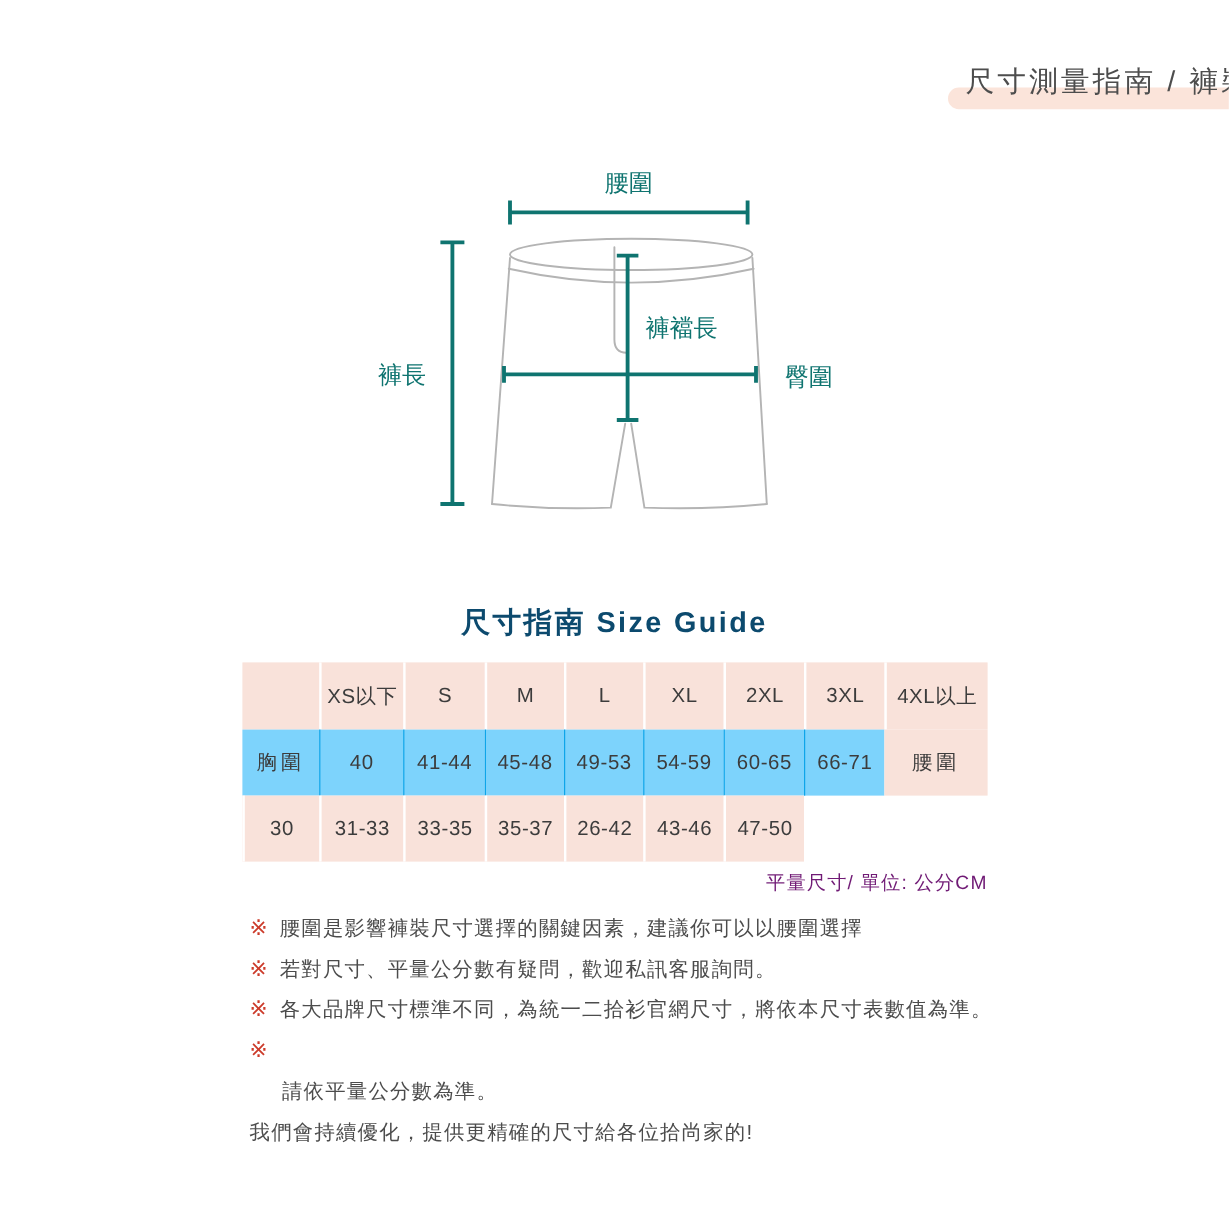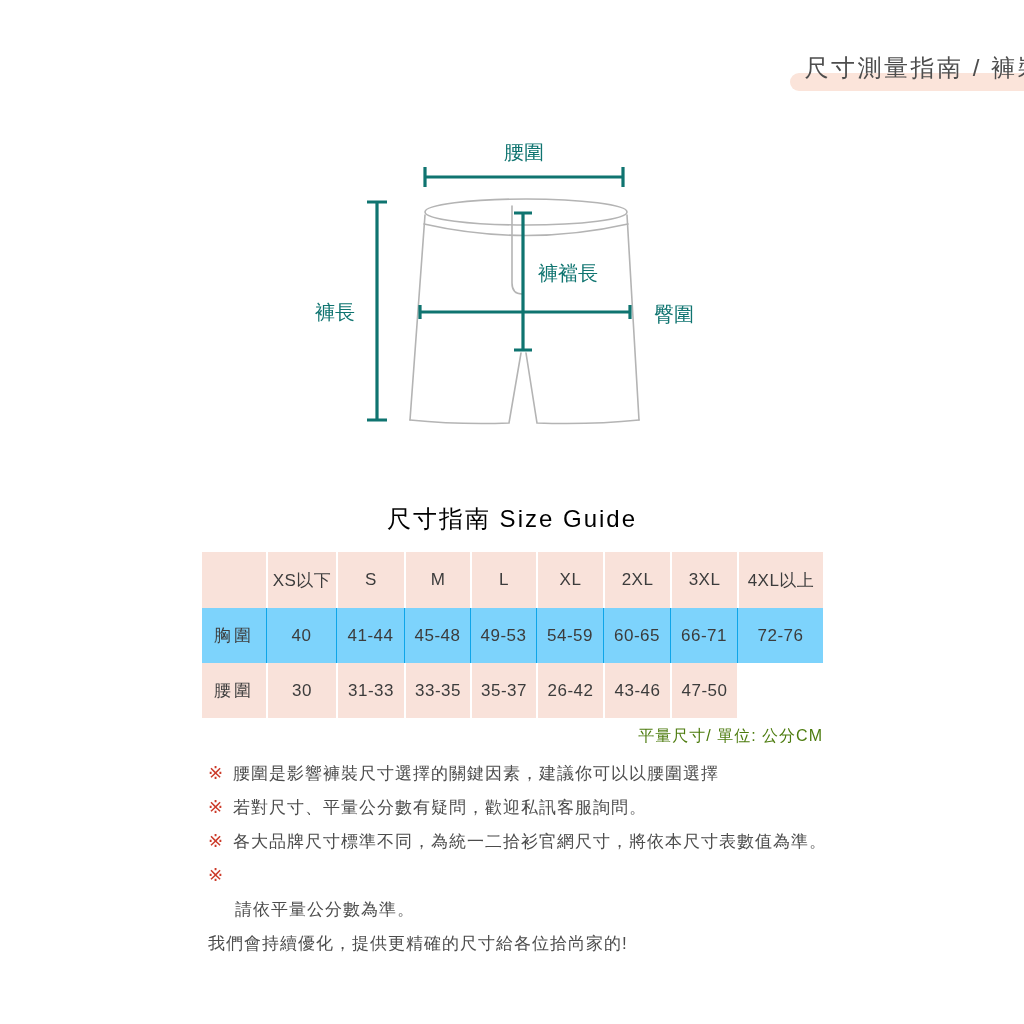--- a/index.html
+++ b/index.html
@@ -16,42 +16,42 @@
   .hl-bar{
     position:absolute;left:-10px;right:-14px;bottom:-7px;height:18px;
     background:#fbe4da;border-radius:9px;z-index:0;
   }
   .hl-text{position:relative;z-index:1;}
   
   .diagram{position:absolute;left:300px;top:130px;width:450px;height:330px;}
   
   .sg-title{
     position:absolute;top:503px;left:0;width:100%;text-align:center;
-    font-size:24px;letter-spacing:2px;color:#000000;font-weight:400;
+    font-size:24px;letter-spacing:2px;color:#0c4a6e;font-weight:700;
   }
   
   .size-table{
     position:absolute;left:202px;top:552px;width:621px;
     display:grid;
     grid-template-columns:64px 70px 68px 66px 66px 67px 67px 67px 86px;
     grid-template-rows:56px 55px 55px;
   }
   .cell{
     display:flex;align-items:center;justify-content:center;
     font-size:17px;color:#3c3c3c;letter-spacing:0.5px;
   }
   .cell.lbl{letter-spacing:3px;}
   .c-pink{background:#f9e2da;}
   .c-white{background:#7dd3fc;}
   .sep-w{border-left:2px solid #ffffff;}
   .sep-p{border-left:1px solid #0ea5e9;}
   
   .unit-note{
     position:absolute;left:202px;top:726px;width:621px;text-align:right;
-    font-size:16px;color:#4d7c0f;letter-spacing:1px;
+    font-size:16px;color:#701a75;letter-spacing:1px;
   }
   
   .notes{position:absolute;left:208px;top:756px;font-size:17px;color:#4c4c4c;letter-spacing:1px;}
   .note-line{height:34px;display:flex;align-items:center;white-space:nowrap;}
   .marker{color:#cc3b2a;margin-right:9px;font-size:18px;}
   .cont{padding-left:27px;text-align:right;}
   .closing{margin-top:0;}
 </style>
 </head>
 <body>
@@ -107,21 +107,20 @@
   <div class="cell c-pink sep-w">4XL以上</div>
 
   <div class="cell c-white lbl">胸圍</div>
   <div class="cell c-white sep-p">40</div>
   <div class="cell c-white sep-p">41-44</div>
   <div class="cell c-white sep-p">45-48</div>
   <div class="cell c-white sep-p">49-53</div>
   <div class="cell c-white sep-p">54-59</div>
   <div class="cell c-white sep-p">60-65</div>
   <div class="cell c-white sep-p">66-71</div>
-  <div class="cell c-white sep-p">72-76</div>
 
   <div class="cell c-pink lbl">腰圍</div>
   <div class="cell c-pink sep-w">30</div>
   <div class="cell c-pink sep-w">31-33</div>
   <div class="cell c-pink sep-w">33-35</div>
   <div class="cell c-pink sep-w">35-37</div>
   <div class="cell c-pink sep-w">26-42</div>
   <div class="cell c-pink sep-w">43-46</div>
   <div class="cell c-pink sep-w">47-50</div>
 </div>

